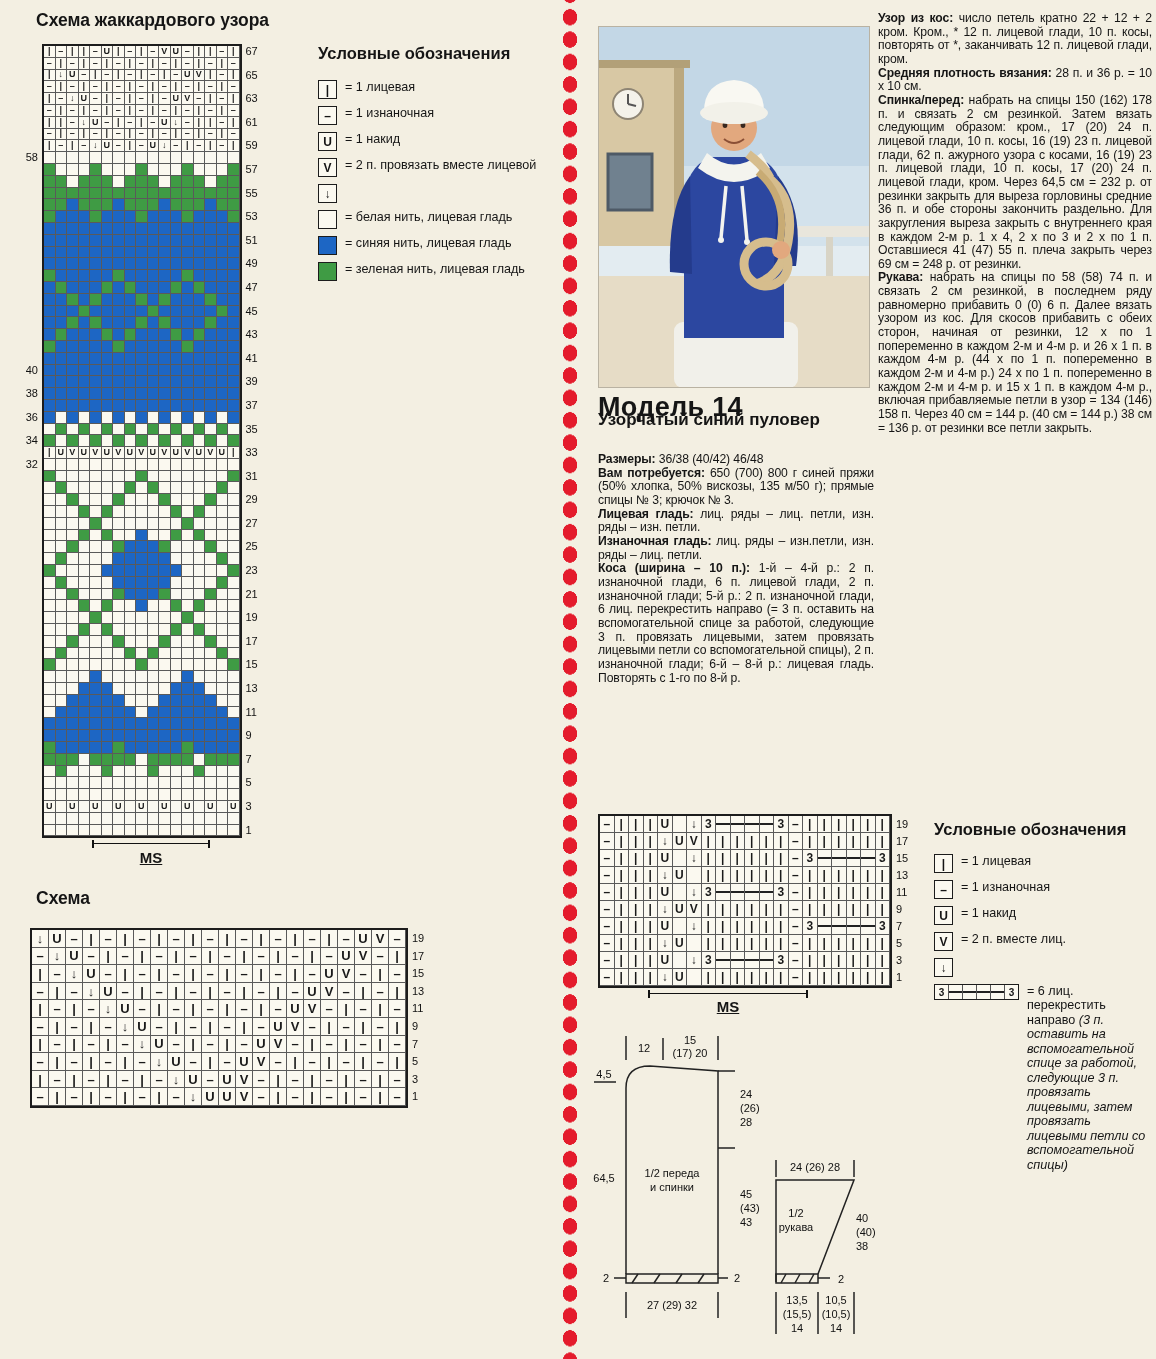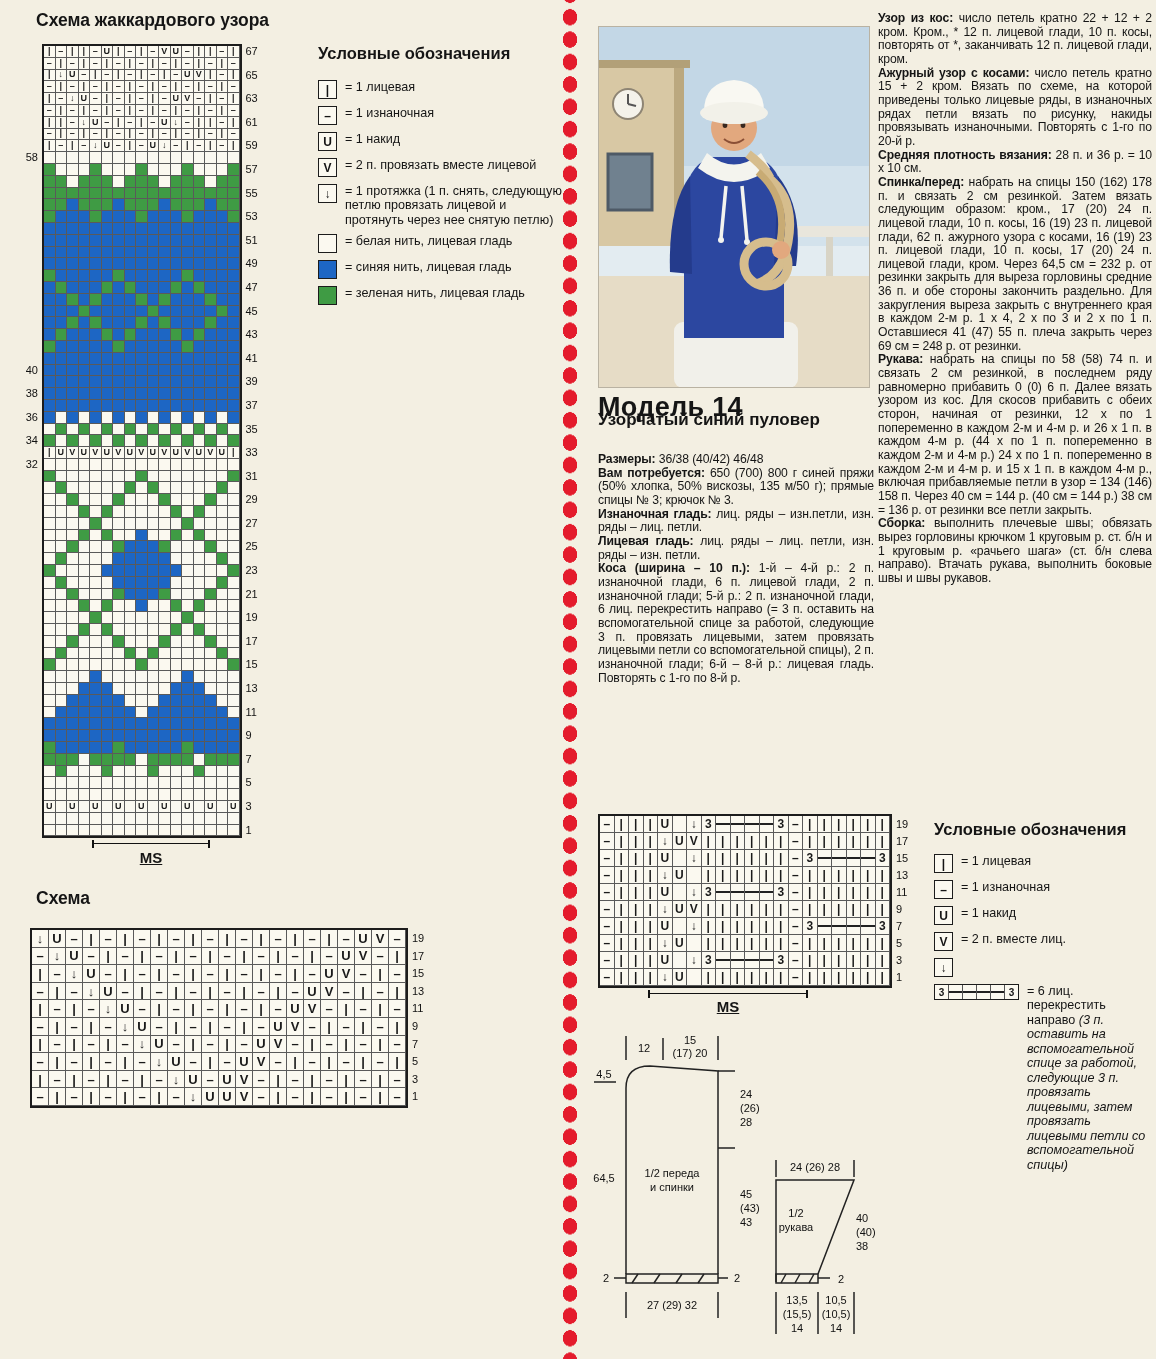--- a/index.html
+++ b/index.html
@@ -1743,21 +1743,20 @@
       <div class="leg-item">
         <div class="leg-box">U</div>
         <div class="leg-text">= 1 накид</div>
       </div>
       <div class="leg-item">
         <div class="leg-box">V</div>
         <div class="leg-text">= 2 п. провязать вместе лицевой</div>
       </div>
       <div class="leg-item">
         <div class="leg-box">↓</div>
-        <div class="leg-text">= 1 протяжка (1 п. снять, следующую петлю провязать лицевой и протянуть через нее снятую петлю)</div>
       </div>
       <div class="leg-item">
         <div class="leg-box"></div>
         <div class="leg-text">= белая нить, лицевая гладь</div>
       </div>
       <div class="leg-item">
         <div class="leg-box" style="background: rgb(29, 102, 196);"></div>
         <div class="leg-text">= синяя нить, лицевая гладь</div>
       </div>
       <div class="leg-item">
@@ -1817,32 +1816,30 @@
       </g>
     </g>
     <rect x="0.5" y="0.5" width="271" height="361" fill="none" stroke="#b9b2a2" stroke-width="1"></rect>
   </svg>
 
   <div class="abs title-model" style="left:598px;top:392px;">Модель 14</div>
   <div class="abs subtitle-model" style="left:598px;top:410px;">Узорчатый синий пуловер</div>
   <div class="abs paras" id="model-paras" style="left:598px;top:453px;width:276px;">
       <p class="para"><b>Размеры: </b><span>36/38 (40/42) 46/48</span></p>
       <p class="para"><b>Вам потребуется: </b><span>650 (700) 800 г синей пряжи (50% хлопка, 50% вискозы, 135 м/50 г); прямые спицы № 3; крючок № 3.</span></p>
+      <p class="para"><b>Лицевая гладь: </b><span>лиц. ряды – лиц. петли, изн. ряды – изн. петли.</span></p>
       <p class="para"><b>Изнаночная гладь: </b><span>лиц. ряды – изн.петли, изн. ряды – лиц. петли.</span></p>
-      <p class="para"><b>Лицевая гладь: </b><span>лиц. ряды – лиц. петли, изн. ряды – изн. петли.</span></p>
       <p class="para"><b>Коса (ширина – 10 п.): </b><span>1-й – 4-й р.: 2 п. изнаночной глади, 6 п. лицевой глади, 2 п. изнаночной глади; 5-й р.: 2 п. изнаночной глади, 6 лиц. перекрестить направо (= 3 п. оставить на вспомогательной спице за работой, следующие 3 п. провязать лицевыми, затем провязать лицевыми петли со вспомогательной спицы), 2 п. изнаночной глади; 6-й – 8-й р.: лицевая гладь. Повторять с 1-го по 8-й р.</span></p>
     </div>
 
   <div class="abs paras" id="right-paras" style="left:878px;top:12px;width:274px;">
       <p class="para"><b>Узор из кос: </b><span>число петель кратно 22 + 12 + 2 кром. Кром., * 12 п. лицевой глади, 10 п. косы, повторять от *, заканчивать 12 п. лицевой глади, кром.</span></p>
-      <p class="para"><b>Ажурный узор с косами: </b><span>число петель кратно 15 + 2 кром. Вязать по схеме, на которой приведены только лицевые ряды, в изнаночных рядах петли вязать по рисунку, накиды провязывать изнаночными. Повторять с 1-го по 20-й р.</span></p>
       <p class="para"><b>Средняя плотность вязания: </b><span>28 п. и 36 р. = 10 х 10 см.</span></p>
       <p class="para"><b>Спинка/перед: </b><span>набрать на спицы 150 (162) 178 п. и связать 2 см резинкой. Затем вязать следующим образом: кром., 17 (20) 24 п. лицевой глади, 10 п. косы, 16 (19) 23 п. лицевой глади, 62 п. ажурного узора с косами, 16 (19) 23 п. лицевой глади, 10 п. косы, 17 (20) 24 п. лицевой глади, кром. Через 64,5 см = 232 р. от резинки закрыть для выреза горловины средние 36 п. и обе стороны закончить раздельно. Для закругления выреза закрыть с внутреннего края в каждом 2-м р. 1 х 4, 2 х по 3 и 2 х по 1 п. Оставшиеся 41 (47) 55 п. плеча закрыть через 69 см = 248 р. от резинки.</span></p>
       <p class="para"><b>Рукава: </b><span>набрать на спицы по 58 (58) 74 п. и связать 2 см резинкой, в последнем ряду равномерно прибавить 0 (0) 6 п. Далее вязать узором из кос. Для скосов прибавить с обеих сторон, начиная от резинки, 12 х по 1 попеременно в каждом 2-м и 4-м р. и 26 х 1 п. в каждом 4-м р. (44 х по 1 п. попеременно в каждом 2-м и 4-м р.) 24 х по 1 п. попеременно в каждом 2-м и 4-м р. и 15 х 1 п. в каждом 4-м р., включая прибавляемые петли в узор = 134 (146) 158 п. Через 40 см = 144 р. (40 см = 144 р.) 38 см = 136 р. от резинки все петли закрыть.</span></p>
-      <p class="para"><b>Сборка: </b><span>выполнить плечевые швы; обвязать вырез горловины крючком 1 круговым р. ст. б/н и 1 круговым р. «рачьего шага» (ст. б/н слева направо). Втачать рукава, выполнить боковые швы и швы рукавов.</span></p>
     </div>
 
   <div class="abs chart" id="ajour-chart" style="left:598px;top:814px;">
       <div class="cgrid">
         <div class="crow">
           <div class="cell" style="width: 14.5px; height: 17px; font-size: 12px;">–</div>
           <div class="cell" style="width: 14.5px; height: 17px; font-size: 12px;">|</div>
           <div class="cell" style="width: 14.5px; height: 17px; font-size: 12px;">|</div>
           <div class="cell" style="width: 14.5px; height: 17px; font-size: 12px;">|</div>
           <div class="cell" style="width: 14.5px; height: 17px; font-size: 12px;">U</div>

